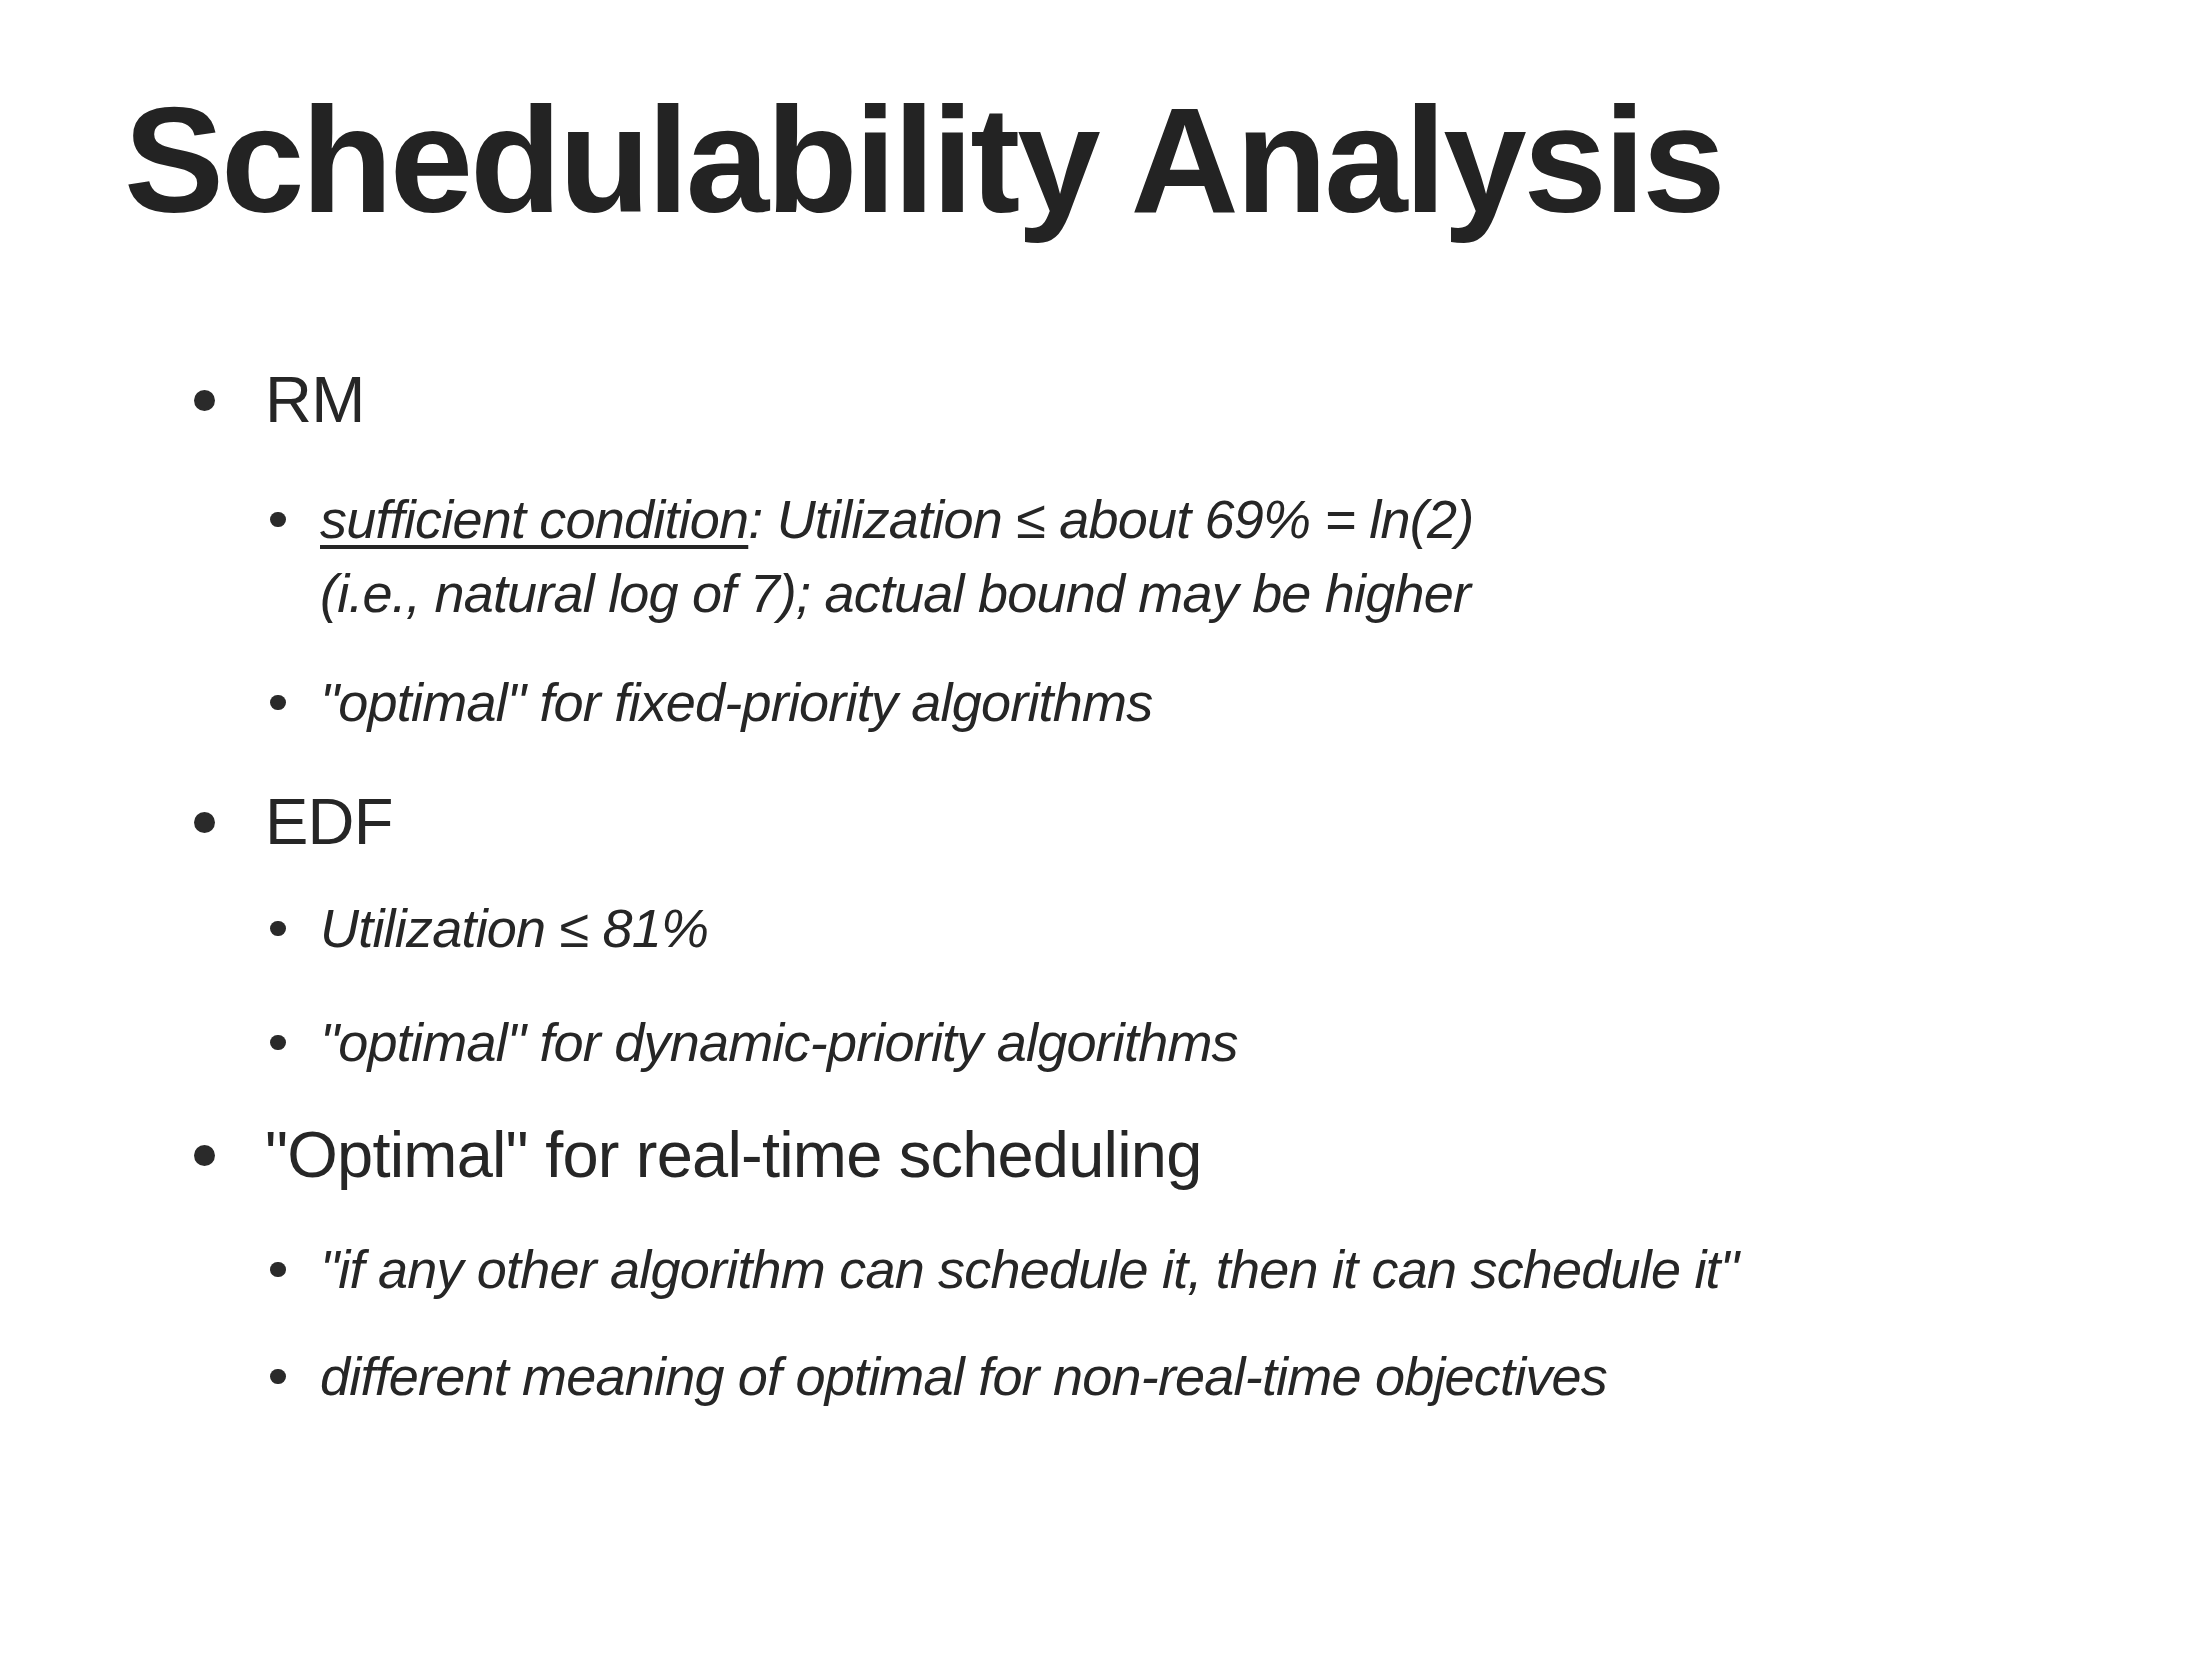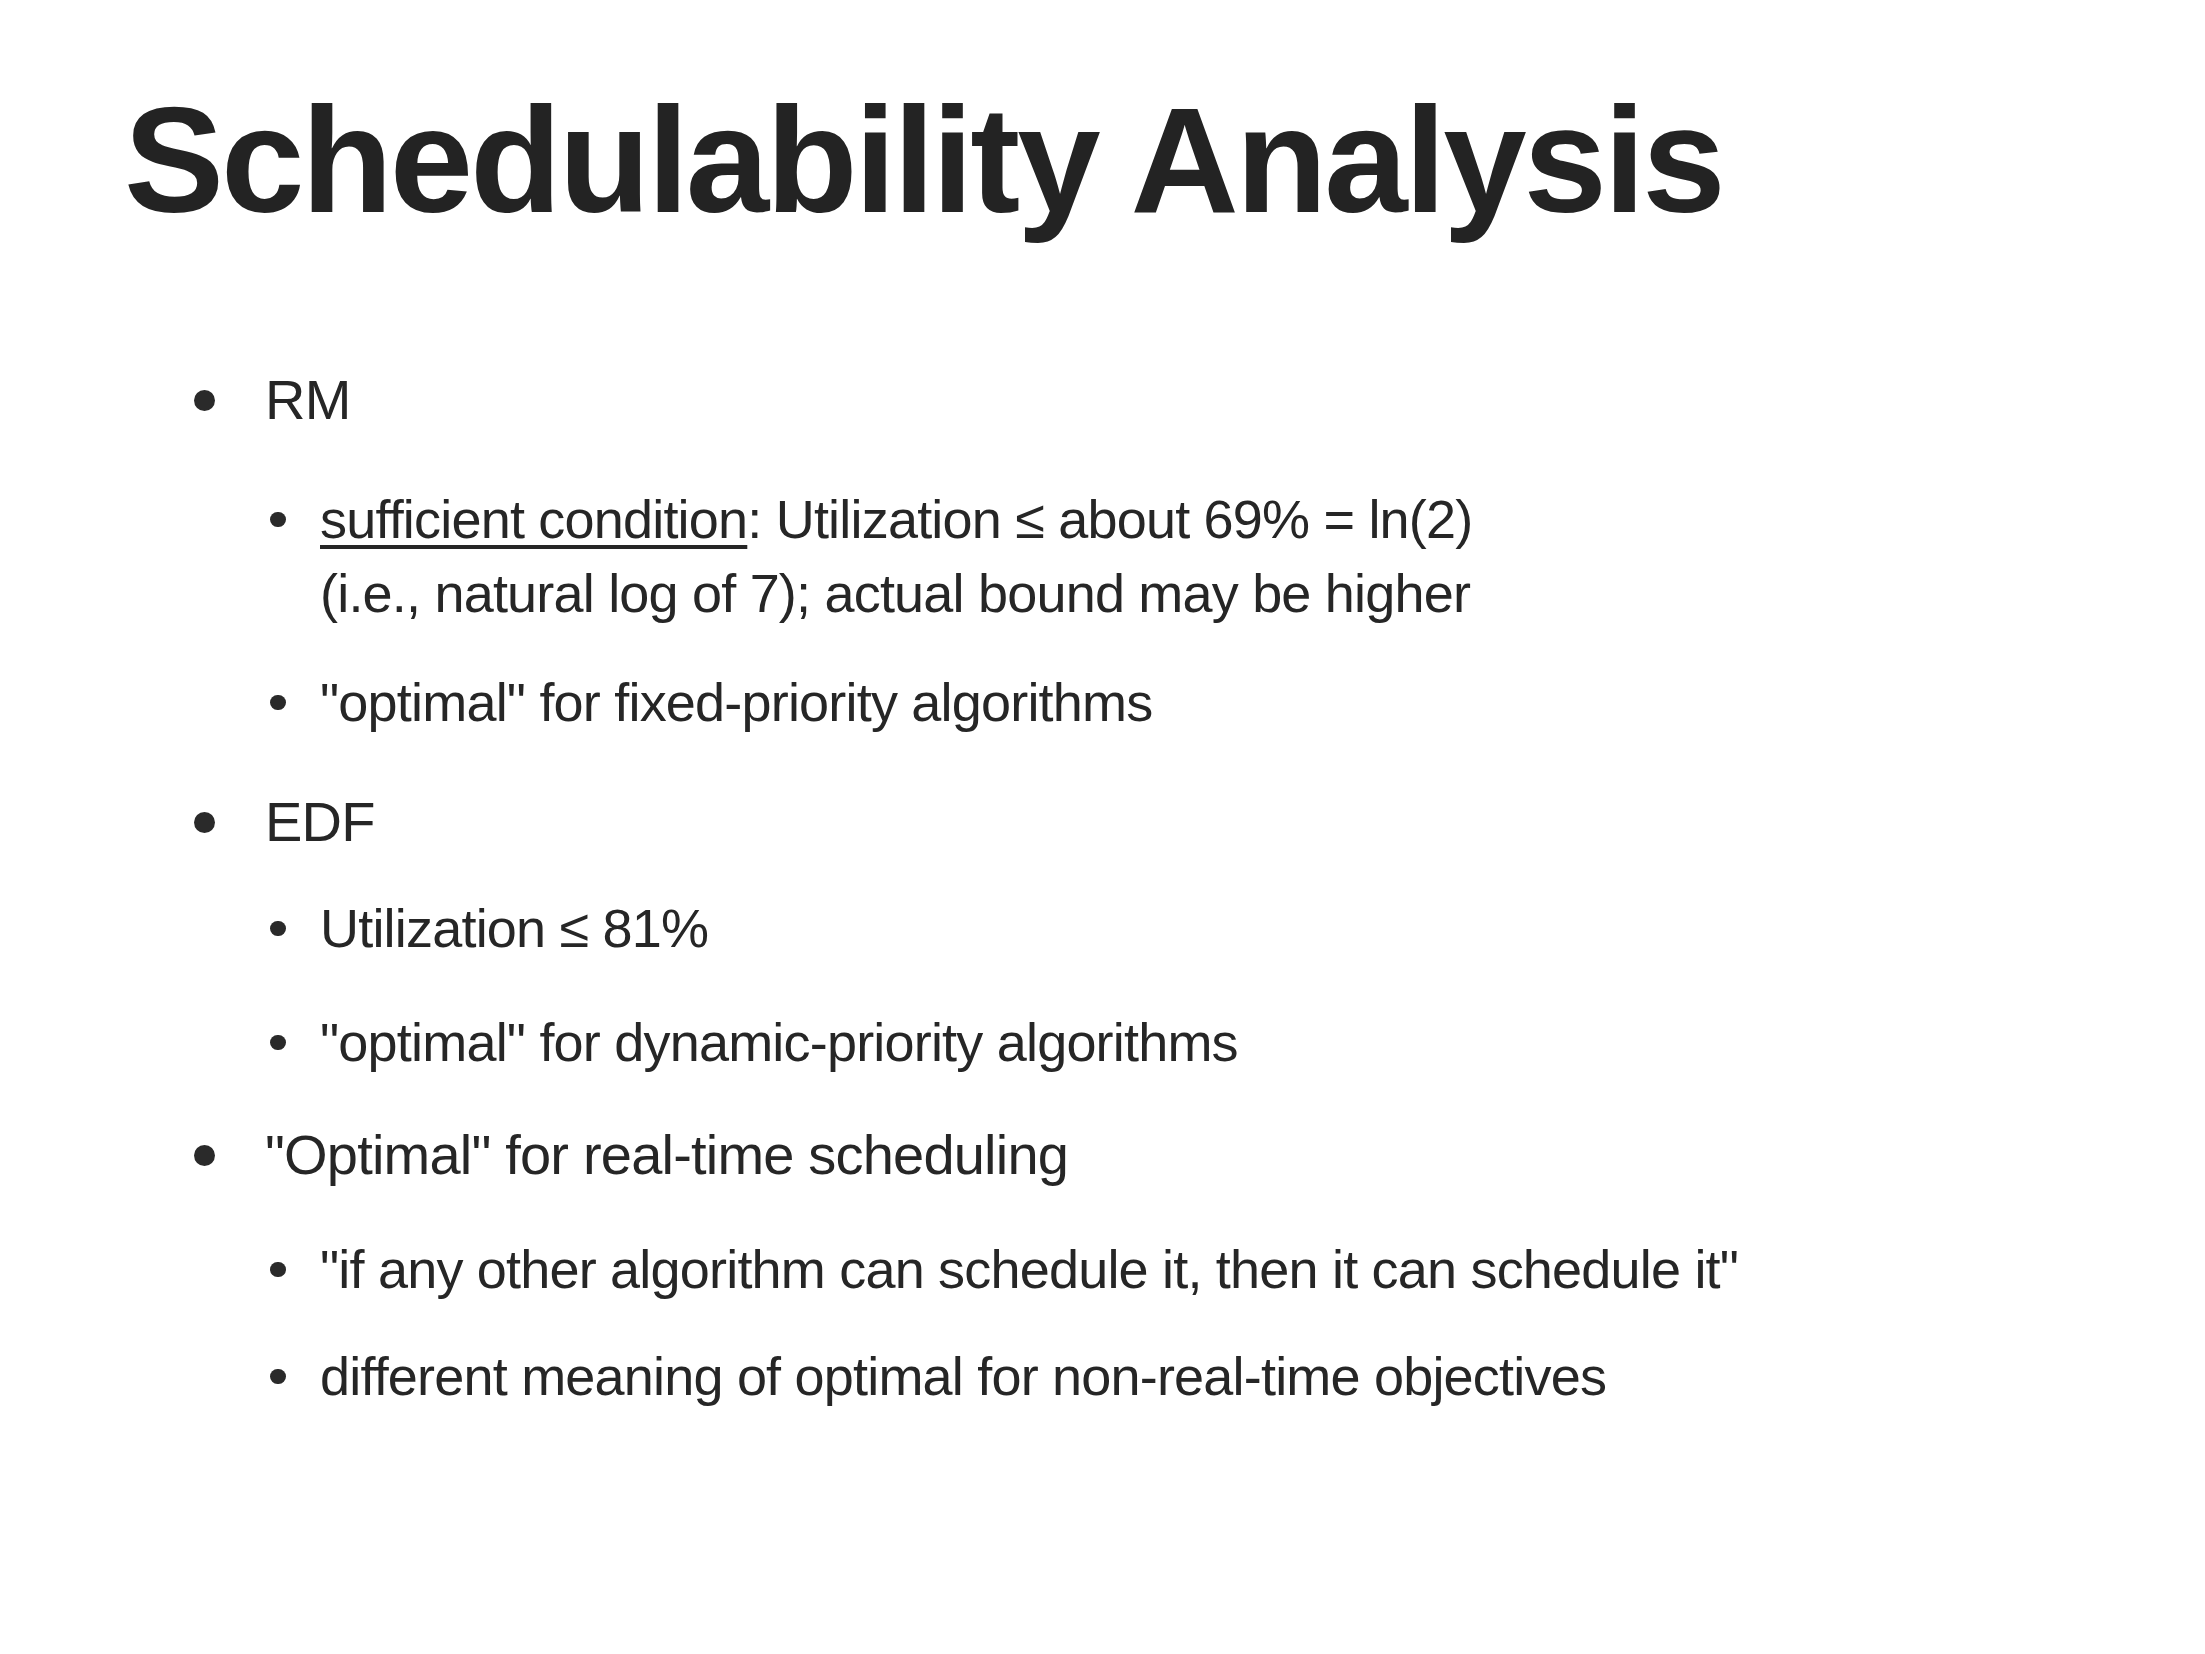--- a/index.html
+++ b/index.html
@@ -24,29 +24,30 @@
     color:#232323;
   }
   .row{
     position:absolute;
     display:flex;
     align-items:flex-start;
     white-space:nowrap;
   }
   .l1{
     left:194px;
-    font-size:56px;
+    font-size:65px;
     line-height:78px;
     letter-spacing:-0.8px;
   }
   .l2{
     left:270px;
     font-size:54px;
     line-height:74px;
     letter-spacing:-0.8px;
+    font-style:italic;
   }
   .gutter{
     display:inline-flex;
     flex:0 0 auto;
     justify-content:flex-start;
   }
   .l1 .gutter{width:71px;}
   .l2 .gutter{width:50px;}
   .dot{
     display:inline-block;

